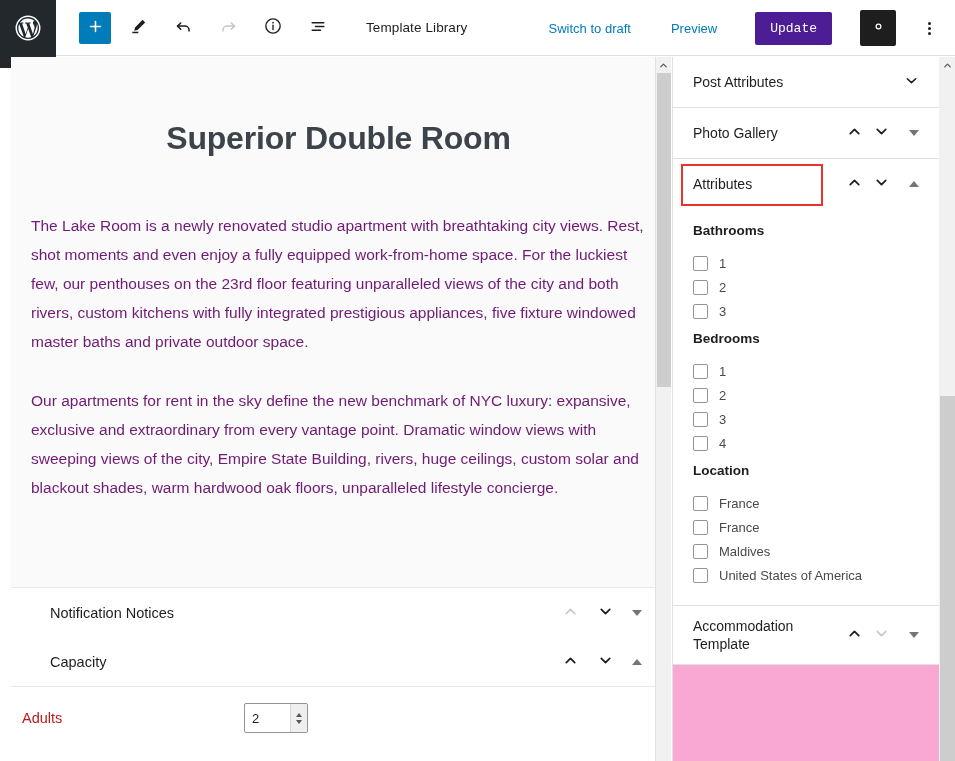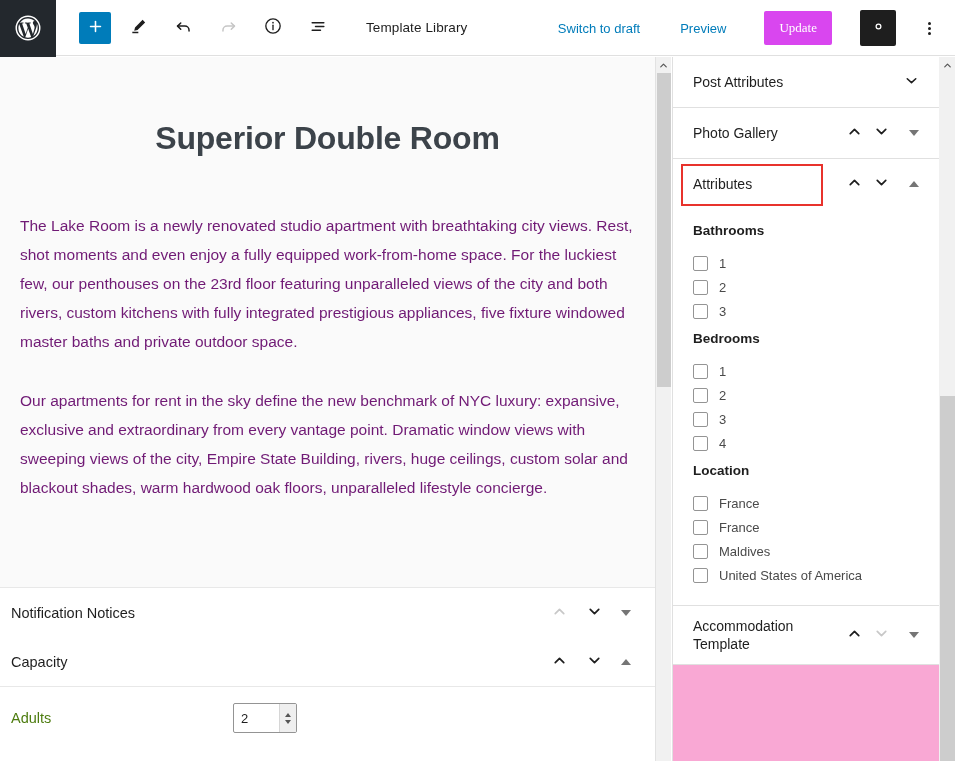--- a/index.html
+++ b/index.html
@@ -43,23 +43,23 @@
   .topbar-right {
     position: absolute; right: 11px; top: 0; height: 56px;
     display: flex; align-items: center; gap: 16px;
   }
   .link-btn {
     background: none; border: none; color: #007cba; font-size: 13px;
     padding: 8px 12px; cursor: pointer; font-family: inherit;
     white-space: nowrap;
   }
   .update-btn {
-    background: #d946ef; color: #fff; border: none; border-radius: 2px;
+    background: #4c1d95; color: #fff; border: none; border-radius: 2px;
     font-size: 13px; padding: 9px 15px; cursor: pointer; margin-left: 10px;
-    font-family: Liberation Serif, serif;
+    font-family: Liberation Mono, monospace;
   }
   .gear-btn {
     width: 36px; height: 36px; background: #1e1e1e; color: #fff;
     border: none; border-radius: 2px; margin-left: 12px; cursor: pointer;
     display: flex; align-items: center; justify-content: center;
   }
   .kebab-btn {
     width: 30px; height: 36px; background: none; border: none; cursor: pointer;
     display: flex; align-items: center; justify-content: center;
     margin-left: 2px; color: #1e1e1e;
@@ -67,21 +67,21 @@
   .kebab-btn .dot { width: 3px; height: 3px; border-radius: 50%; background: #1e1e1e; display: block; margin: 2px 0; }
 
   
   .left-rail {
     position: absolute; top: 56px; left: 0; width: 56px; height: 12px;
     background: #23282d;
   }
 
   
   .canvas-wrap {
-    position: absolute; top: 57px; left: 0; width: 655px; height: 704px;
+    position: absolute; top: 57px; left: 11px; width: 655px; height: 704px;
     background: #ffffff; overflow: hidden;
   }
   .content-block {
     background: #fafafa; padding: 0 0 0 0; height: 531px;
     border-bottom: 1px solid #e8e8e8;
   }
   .post-title {
     text-align: center; font-size: 32px; font-weight: bold; color: #3c434a;
     padding-top: 63px; letter-spacing: -.2px;
   }
@@ -89,36 +89,37 @@
     font-size: 15.5px; line-height: 29px; color: #701a75;
     padding: 0 16px 0 20px; margin-top: 0;
   }
   .para.p1 { margin-top: 54px; }
   .para.p2 { margin-top: 30px; }
 
   .panel-row {
     height: 49px; display: flex; align-items: center;
     padding: 0 16px 0 11px; font-size: 14.5px; color: #1e1e1e;
     background: #ffffff;
+    margin-left: 28px;
   }
   .panel-row .label { flex: 1; }
   .mover { display: flex; align-items: center; gap: 10px; }
   .mv-btn { background: none; border: none; cursor: pointer; padding: 2px 4px;
             display: flex; align-items: center; justify-content: center; color: #1e1e1e; }
   .mv-btn.dim { color: #c8c8c8; }
   .tri { width: 0; height: 0; border-left: 5px solid transparent;
          border-right: 5px solid transparent; }
   .tri.down { border-top: 6px solid #757575; }
   .tri.up { border-bottom: 6px solid #757575; }
   .tri-btn { background: none; border: none; cursor: pointer; padding: 6px 8px;
              display: flex; align-items: center; justify-content: center; margin-left: 6px; }
 
   .cap-body { border-top: 1px solid #e8e8e8; padding: 0; background: #fff; }
   .field-row { display: flex; align-items: center; height: 62px; padding: 0 0 0 11px; }
-  .field-label { font-size: 14.5px; color: #4d7c0f; width: 222px; }
+  .field-label { font-size: 14.5px; color: #b91c1c; width: 222px; }
   .stepper {
     width: 64px; height: 30px; border: 1px solid #949494; border-radius: 2px;
     display: flex; align-items: stretch; background: #fff; overflow: hidden;
   }
   .stepper input {
     flex: 1; border: none; outline: none; font-size: 13px; padding-left: 7px;
     color: #1e1e1e; font-family: inherit; background: transparent; width: 40px;
   }
   .spin {
     width: 17px; background: #efefef; border-left: 1px solid #d6d6d6;

